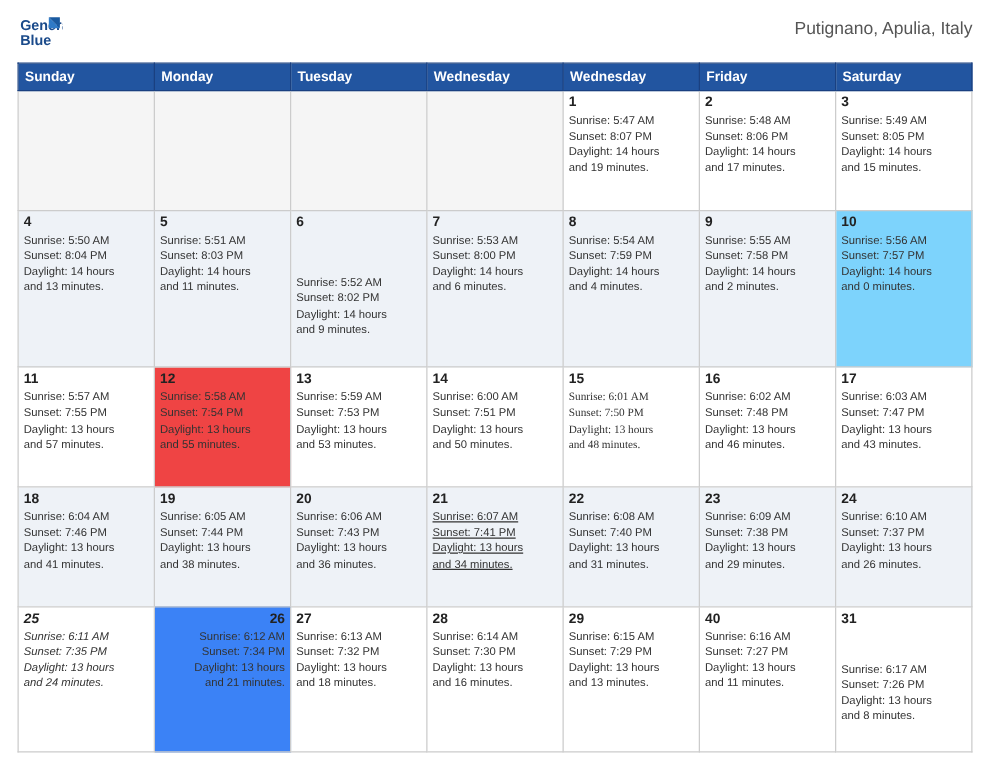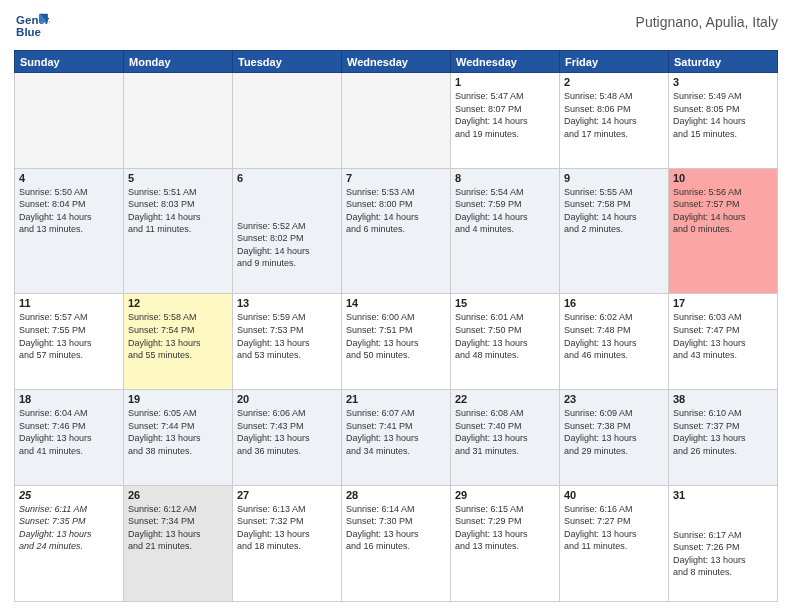--- a/index.html
+++ b/index.html
@@ -195,37 +195,37 @@
 Daylight: 14 hours
 and 4 minutes.</div>
           </td>
           <td style="background: rgb(238, 242, 247);">
             <span class="day-num">9</span>
             <div class="day-info" style="white-space: pre-line;">Sunrise: 5:55 AM
 Sunset: 7:58 PM
 Daylight: 14 hours
 and 2 minutes.</div>
           </td>
-          <td style="background: #fca5a5;">
+          <td style="background: #7dd3fc;">
             <span class="day-num">10</span>
             <div class="day-info" style="white-space: pre-line;">Sunrise: 5:56 AM
 Sunset: 7:57 PM
 Daylight: 14 hours
 and 0 minutes.</div>
           </td>
         </tr>
         <tr>
           <td style="background: rgb(255, 255, 255);">
             <span class="day-num">11</span>
             <div class="day-info" style="white-space: pre-line;">Sunrise: 5:57 AM
 Sunset: 7:55 PM
 Daylight: 13 hours
 and 57 minutes.</div>
           </td>
-          <td style="background: #fef9c3; margin-top: 24px;">
+          <td style="background: #ef4444; margin-top: 24px;">
             <span class="day-num">12</span>
             <div class="day-info" style="white-space: pre-line;">Sunrise: 5:58 AM
 Sunset: 7:54 PM
 Daylight: 13 hours
 and 55 minutes.</div>
           </td>
           <td style="background: rgb(255, 255, 255);">
             <span class="day-num">13</span>
             <div class="day-info" style="white-space: pre-line;">Sunrise: 5:59 AM
 Sunset: 7:53 PM
@@ -234,21 +234,21 @@
           </td>
           <td style="background: rgb(255, 255, 255);">
             <span class="day-num">14</span>
             <div class="day-info" style="white-space: pre-line;">Sunrise: 6:00 AM
 Sunset: 7:51 PM
 Daylight: 13 hours
 and 50 minutes.</div>
           </td>
           <td style="background: rgb(255, 255, 255); margin-left: 30px;">
             <span class="day-num">15</span>
-            <div class="day-info" style="white-space: pre-line;">Sunrise: 6:01 AM
+            <div class="day-info" style="white-space: pre-line; font-family: Liberation Serif, serif;">Sunrise: 6:01 AM
 Sunset: 7:50 PM
 Daylight: 13 hours
 and 48 minutes.</div>
           </td>
           <td style="background: rgb(255, 255, 255);">
             <span class="day-num">16</span>
             <div class="day-info" style="white-space: pre-line;">Sunrise: 6:02 AM
 Sunset: 7:48 PM
 Daylight: 13 hours
 and 46 minutes.</div>
@@ -278,56 +278,56 @@
           </td>
           <td style="background: rgb(238, 242, 247);">
             <span class="day-num">20</span>
             <div class="day-info" style="white-space: pre-line;">Sunrise: 6:06 AM
 Sunset: 7:43 PM
 Daylight: 13 hours
 and 36 minutes.</div>
           </td>
           <td style="background: rgb(238, 242, 247);">
             <span class="day-num">21</span>
-            <div class="day-info" style="white-space: pre-line;">Sunrise: 6:07 AM
+            <div class="day-info" style="white-space: pre-line; text-decoration: underline;">Sunrise: 6:07 AM
 Sunset: 7:41 PM
 Daylight: 13 hours
 and 34 minutes.</div>
           </td>
           <td style="background: rgb(238, 242, 247);">
             <span class="day-num">22</span>
             <div class="day-info" style="white-space: pre-line;">Sunrise: 6:08 AM
 Sunset: 7:40 PM
 Daylight: 13 hours
 and 31 minutes.</div>
           </td>
           <td style="background: rgb(238, 242, 247);">
             <span class="day-num">23</span>
             <div class="day-info" style="white-space: pre-line;">Sunrise: 6:09 AM
 Sunset: 7:38 PM
 Daylight: 13 hours
 and 29 minutes.</div>
           </td>
           <td style="background: rgb(238, 242, 247);">
-            <span class="day-num">38</span>
+            <span class="day-num">24</span>
             <div class="day-info" style="white-space: pre-line;">Sunrise: 6:10 AM
 Sunset: 7:37 PM
 Daylight: 13 hours
 and 26 minutes.</div>
           </td>
         </tr>
         <tr>
           <td style="background: rgb(255, 255, 255); font-style: italic;">
             <span class="day-num">25</span>
             <div class="day-info" style="white-space: pre-line;">Sunrise: 6:11 AM
 Sunset: 7:35 PM
 Daylight: 13 hours
 and 24 minutes.</div>
           </td>
-          <td style="background: #e5e5e5;">
+          <td style="background: #3b82f6; text-align: right;">
             <span class="day-num">26</span>
             <div class="day-info" style="white-space: pre-line;">Sunrise: 6:12 AM
 Sunset: 7:34 PM
 Daylight: 13 hours
 and 21 minutes.</div>
           </td>
           <td style="background: rgb(255, 255, 255);">
             <span class="day-num">27</span>
             <div class="day-info" style="white-space: pre-line;">Sunrise: 6:13 AM
 Sunset: 7:32 PM

